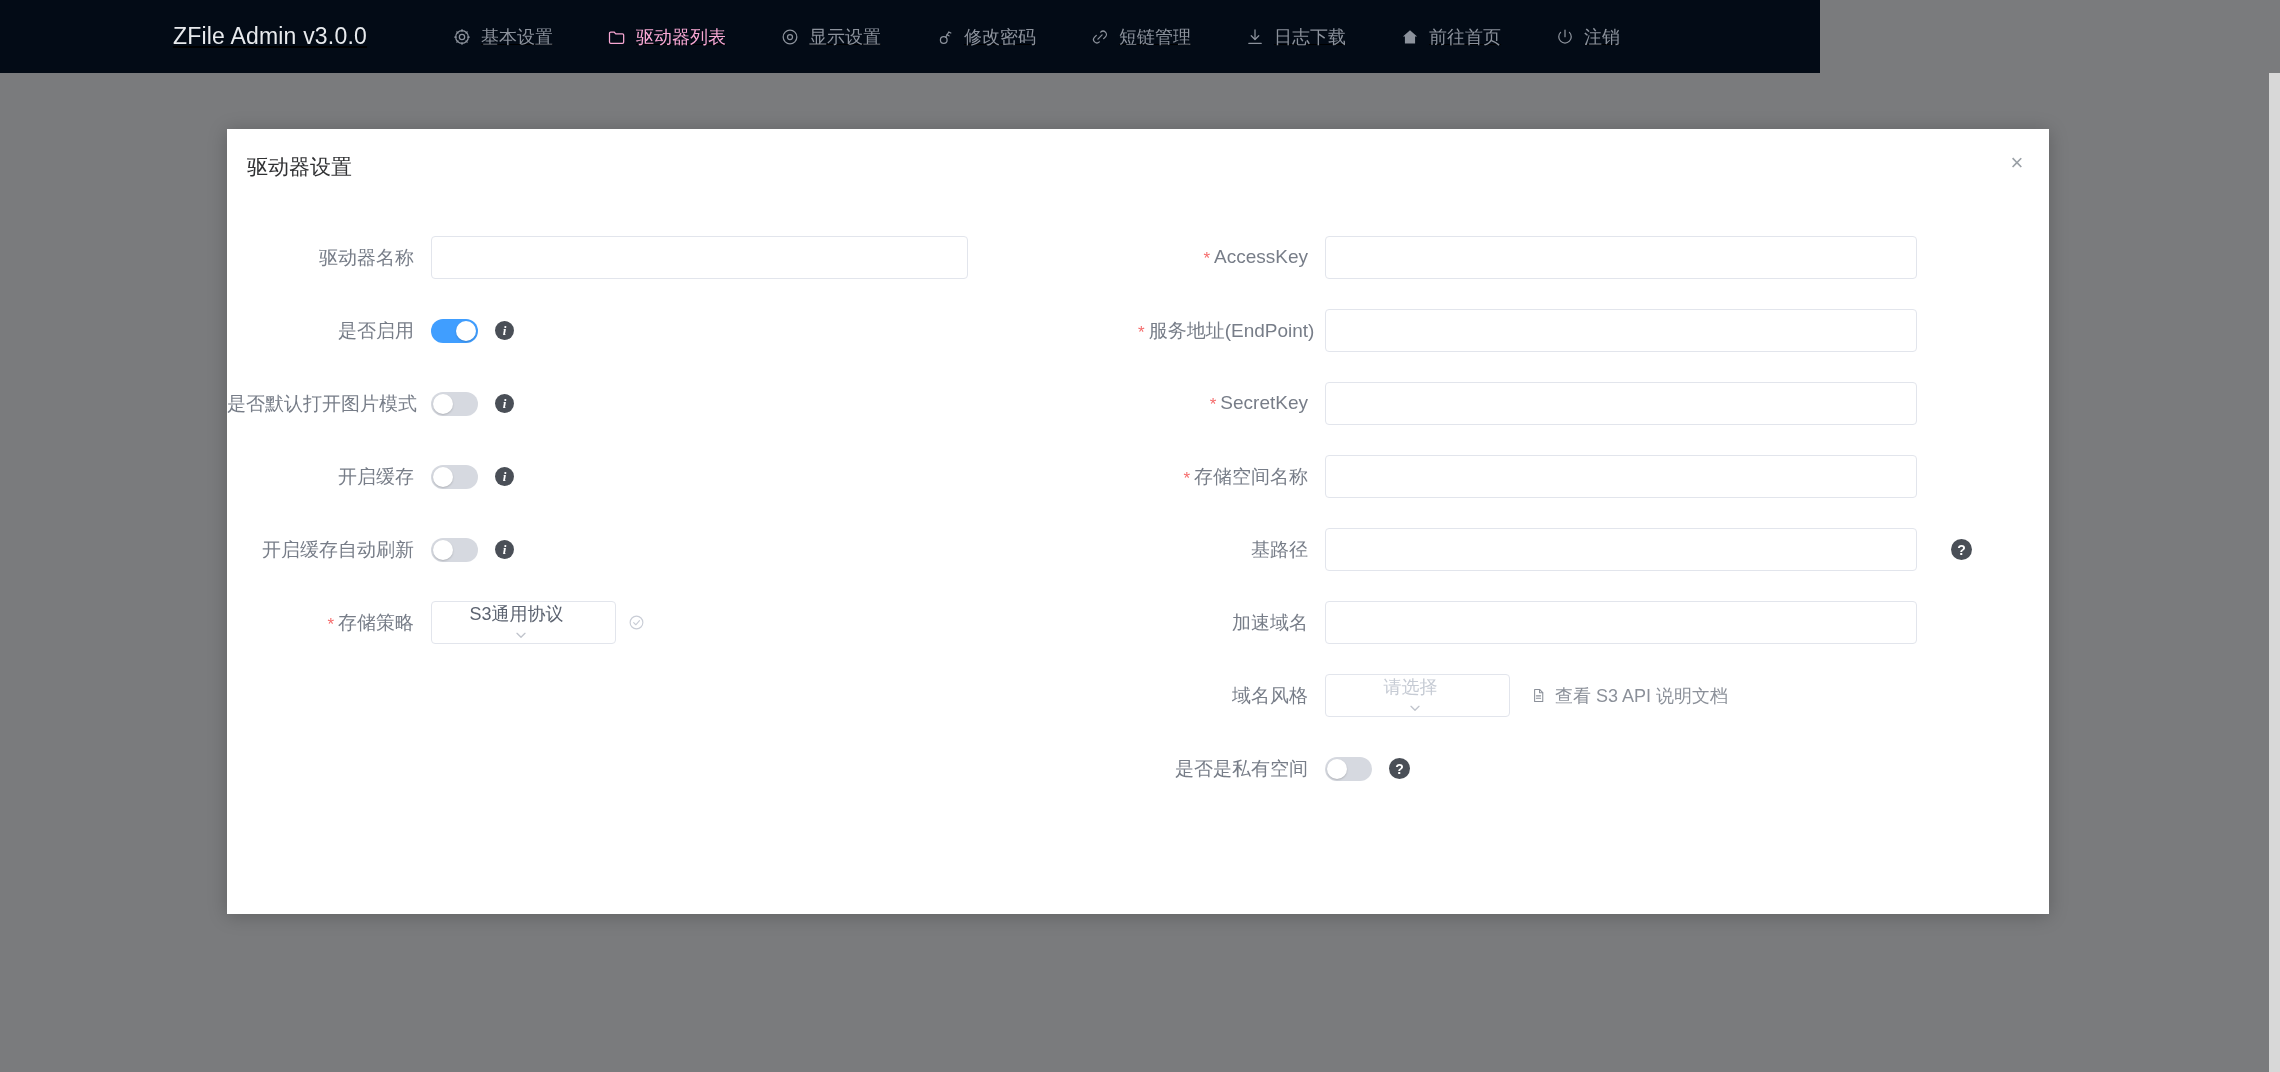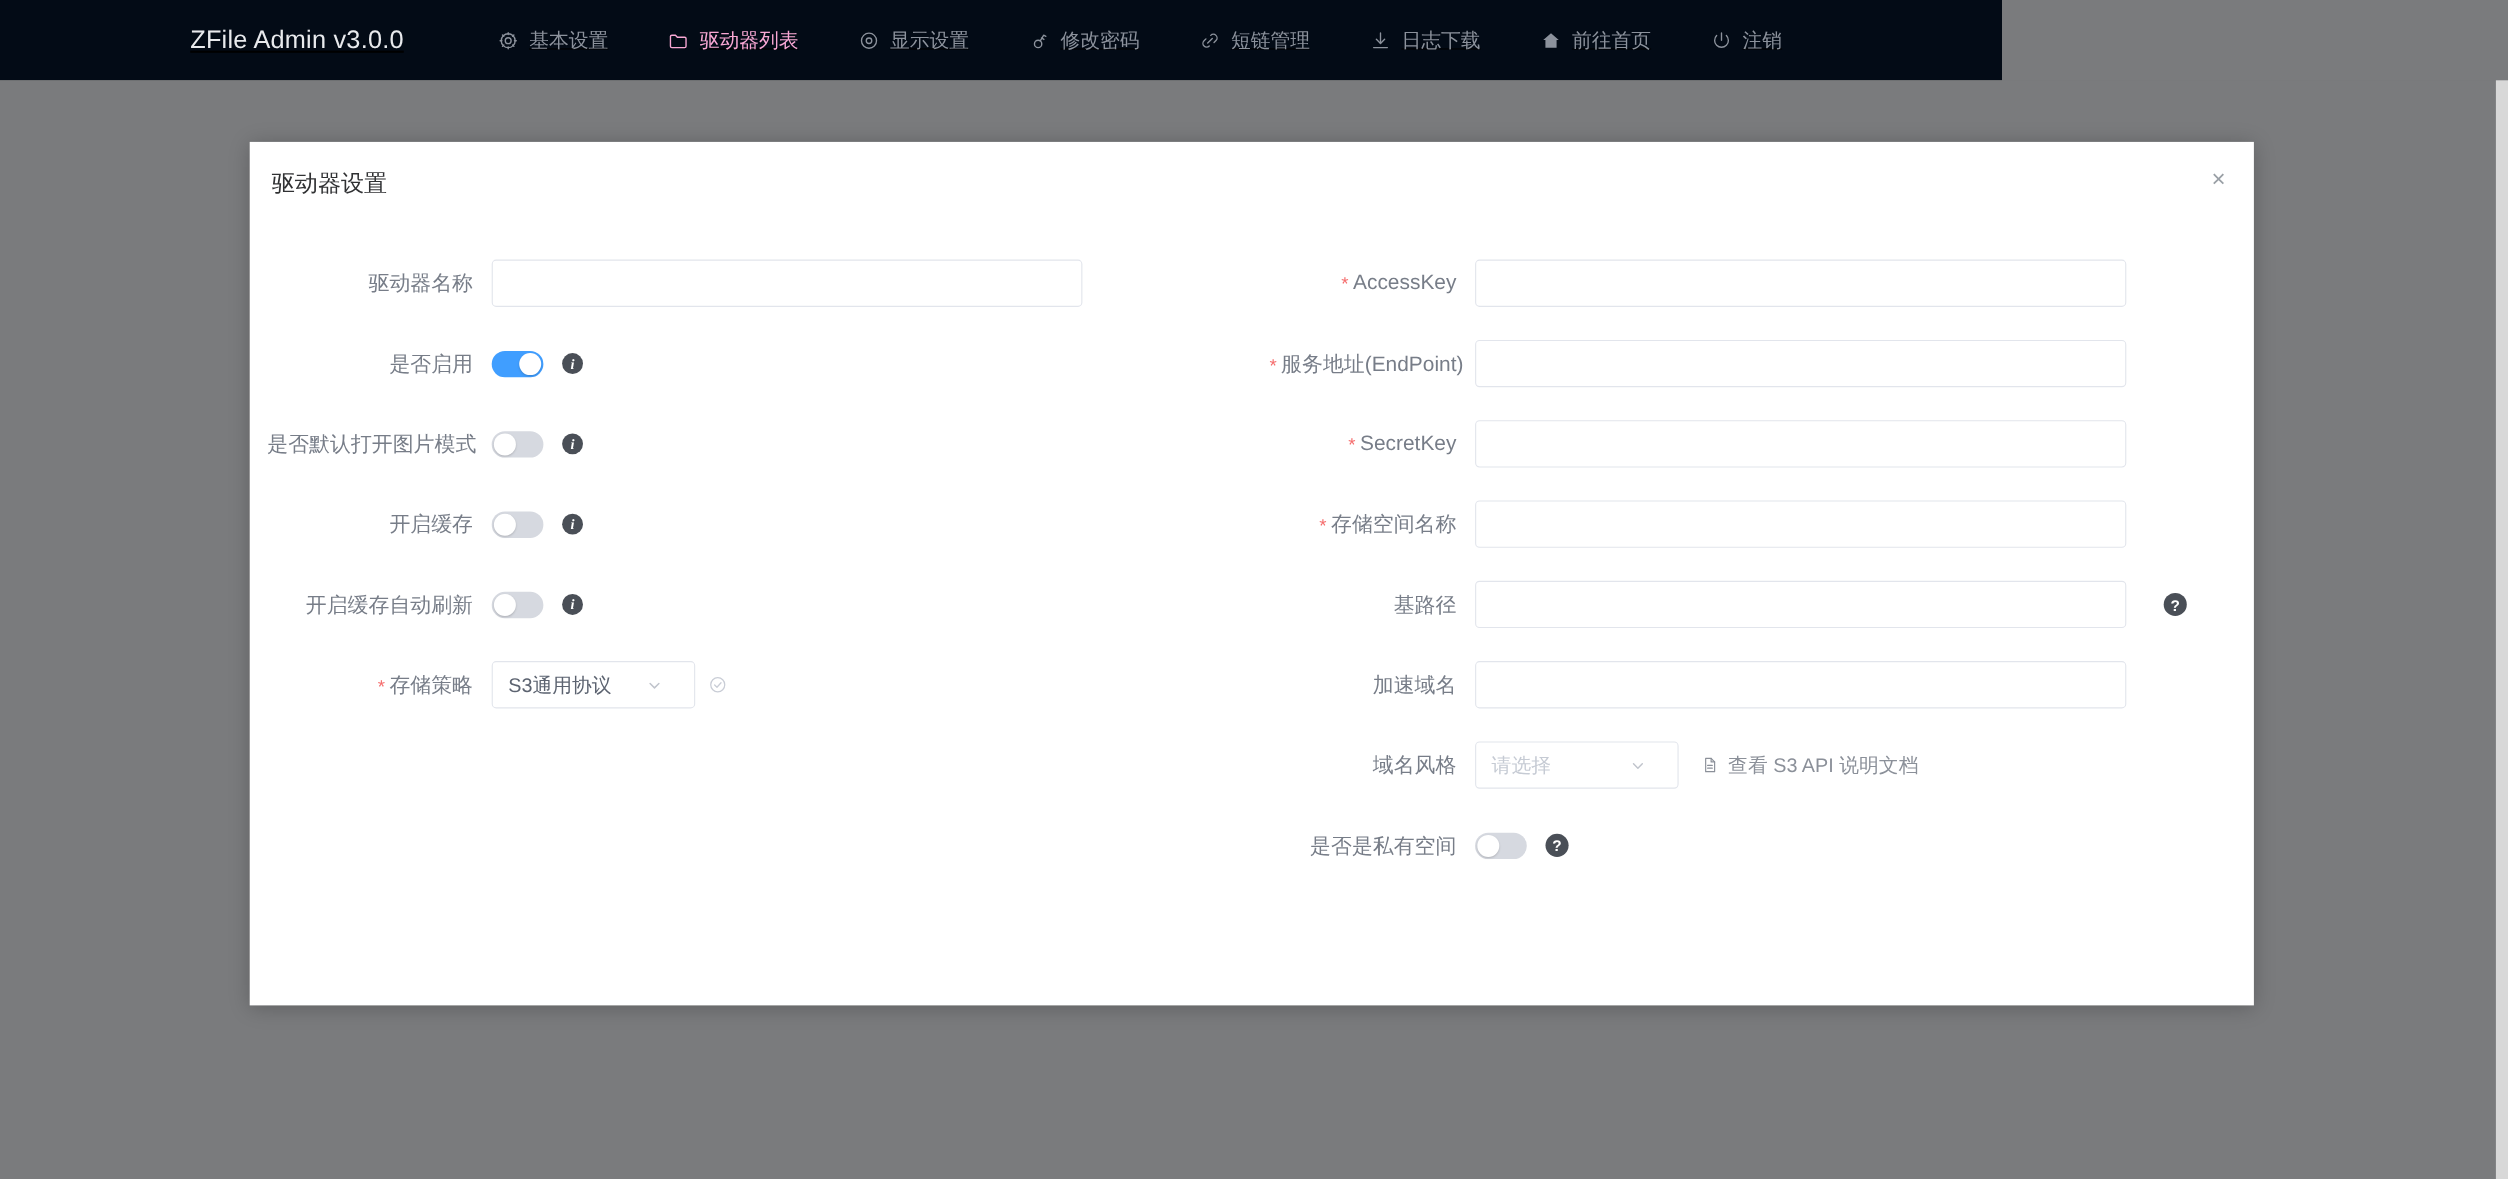--- a/index.html
+++ b/index.html
@@ -55,21 +55,21 @@
   }
   #dialog-close {
     position: absolute; right: 18px; top: 20px;
     width: 28px; height: 28px; cursor: pointer;
     display: flex; align-items: center; justify-content: center;
     color: #9aa0a6; font-size: 22px; line-height: 1;
   }
 
   
   #form {
-    position: absolute; left: 16px; top: 92px; width: 1822px;
+    position: absolute; left: 0; top: 92px; width: 1822px;
     display: flex;
   }
   .col { width: 911px; }
   .frow {
     display: flex; align-items: center;
     height: 73px;
   }
   .flabel {
     font-size: 19px; color: #777d88;
     text-align: right; padding-right: 17px;
@@ -115,21 +115,21 @@
     font-size: 14px; font-weight: bold;
     display: flex; align-items: center; justify-content: center;
     flex: 0 0 auto;
   }
 
   
   .fselect {
     height: 43px; border: 1px solid #e2e5ec; border-radius: 4px;
     background: #fff; display: flex; align-items: center;
     padding: 0 28px 0 14px; font-size: 18px; color: #5c6370;
-    cursor: pointer; position: relative;
+    cursor: pointer; position: relative; flex-direction: column;
   }
   .fselect .val { flex: 1; }
   .fselect .ph { color: #c6cbd4; }
   .caret { color: #c0c4cc; margin-left: 8px; display:flex; }
   .check-ico { margin-left: 12px; color: #c9cdd6; display:flex; }
 
   .doc-link {
     display: flex; align-items: center; gap: 8px;
     font-size: 18px; color: #8b9099; margin-left: 20px;
     cursor: pointer; white-space: nowrap;

